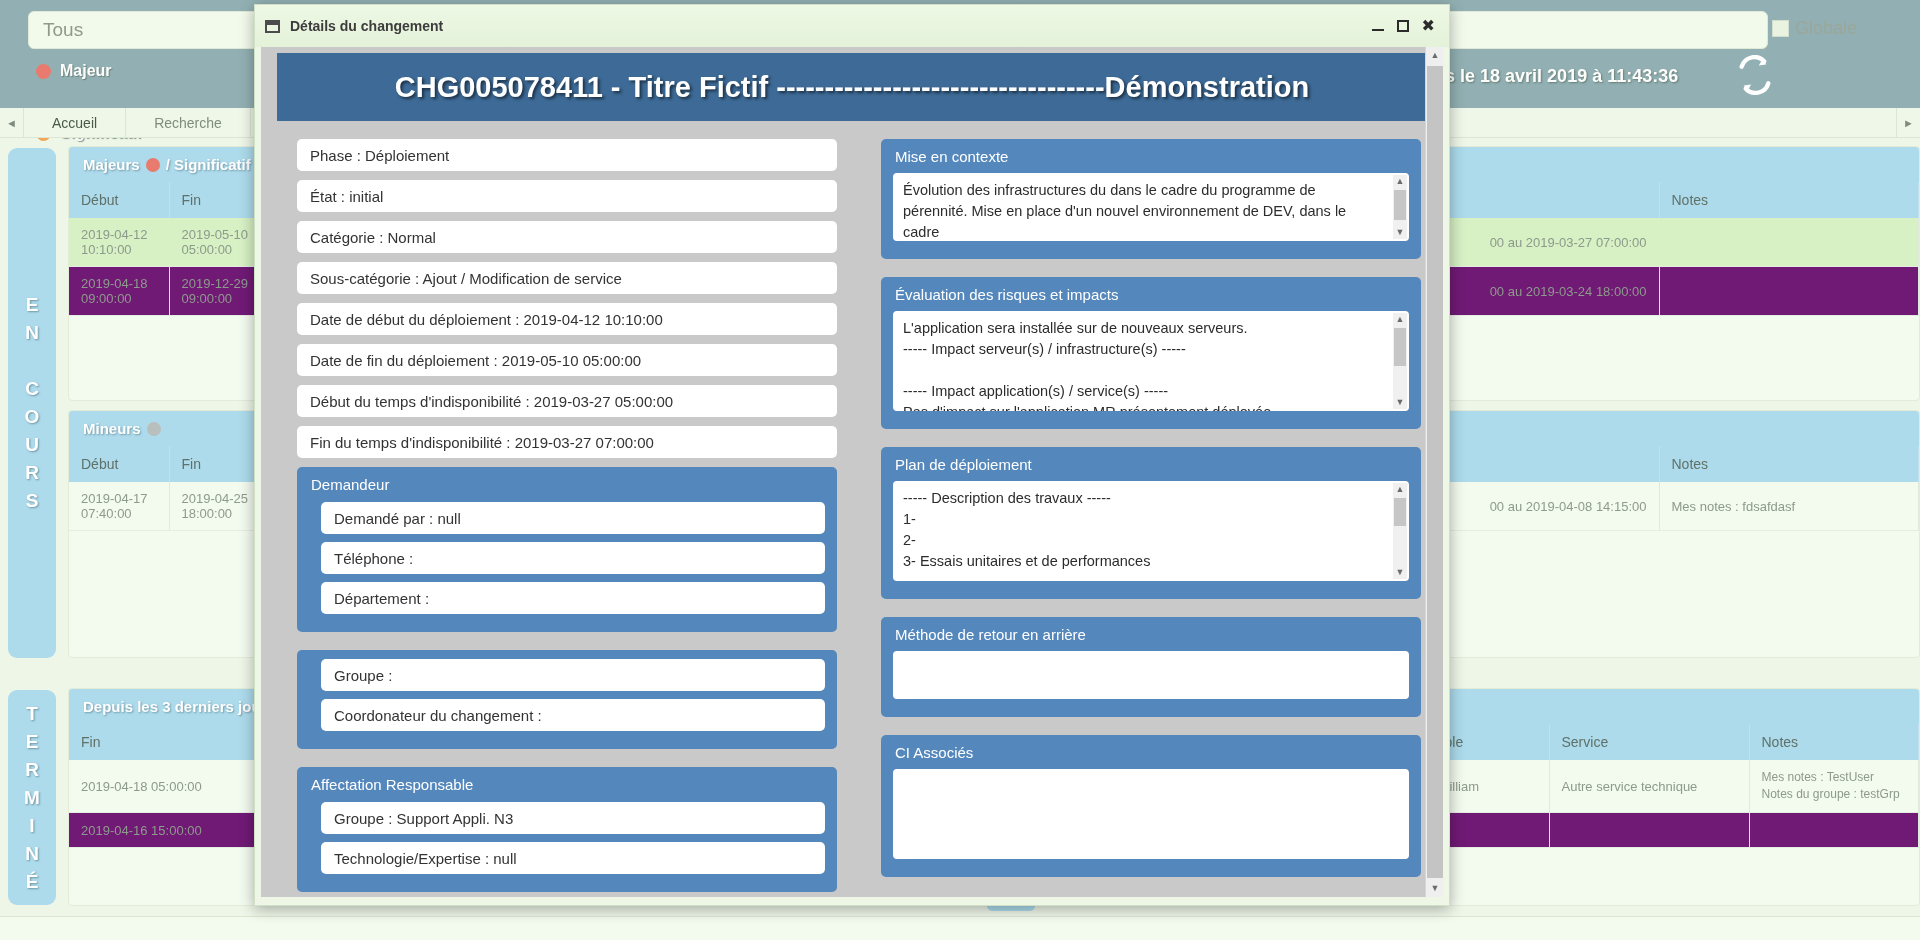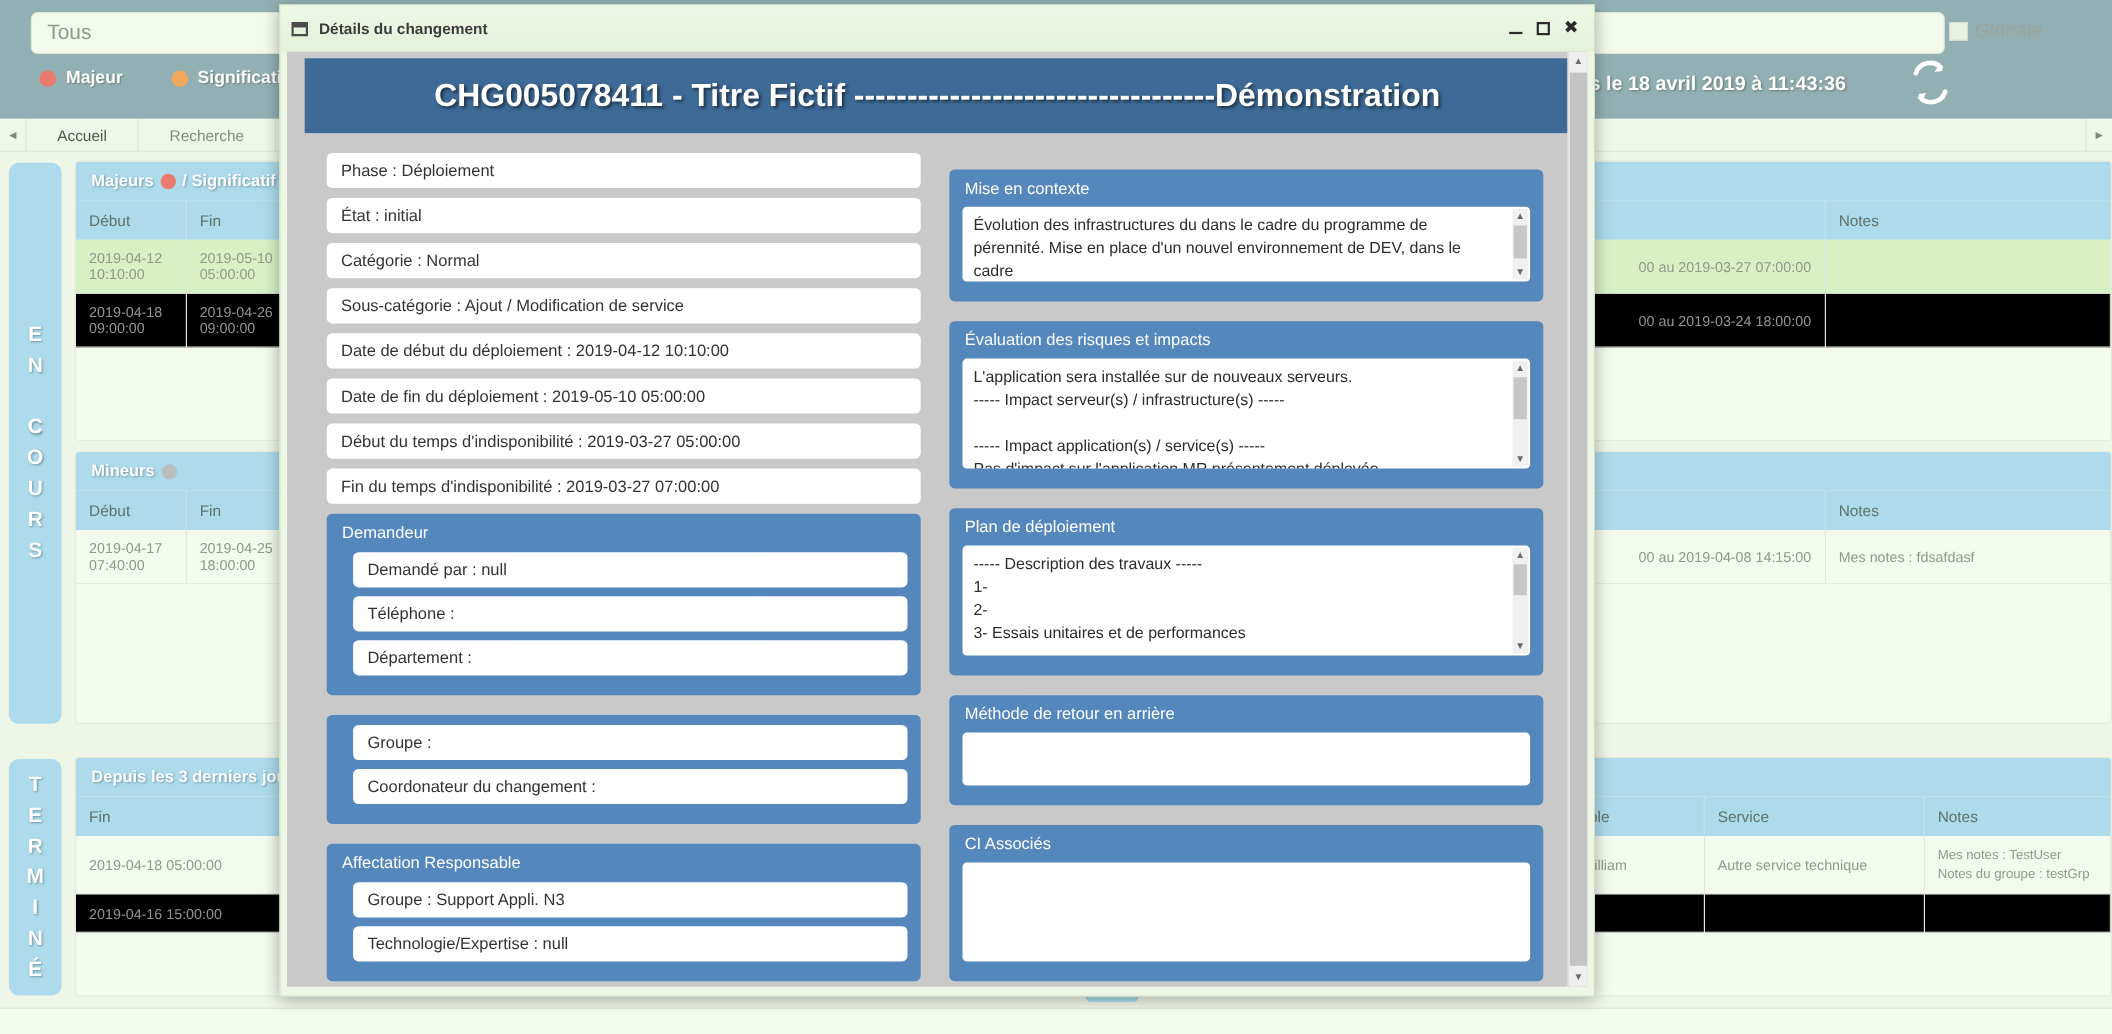--- a/index.html
+++ b/index.html
@@ -23,21 +23,21 @@
     color: #8f9a8a; font-size: 19px; padding: 7px 14px;
   }
   .bg-globale-wrap {
     position: absolute; left: 1772px; top: 18px; display: flex; align-items: center; gap: 6px;
   }
   .bg-globale-box {
     width: 17px; height: 17px; background: #e9f3e0; border: 1px solid #d2ded0;
   }
   .bg-globale-label { color: #9aa79a; font-size: 18px; }
 
-  .bg-legend { position: absolute; left: 36px; top: 62px; display: flex; gap: 44px; align-items: flex-start; }
+  .bg-legend { position: absolute; left: 36px; top: 62px; display: flex; gap: 44px; align-items: flex-start; flex-direction: column; }
   .lg-item { display: flex; align-items: center; gap: 9px; }
   .lg-dot { width: 15px; height: 15px; border-radius: 50%; }
   .lg-text { color: #fdfefc; font-weight: bold; font-size: 16px; text-shadow: 1px 1px 1px rgba(90,110,100,.7); }
 
   .bg-updated {
     position: absolute; left: 1415px; top: 66px; color: #fdfefc;
     font-weight: bold; font-size: 18px; text-shadow: 1px 1px 2px rgba(90,110,100,.8);
   }
   .refresh-icon {
     position: absolute; left: 1735px; top: 55px; width: 40px; height: 40px;
@@ -86,21 +86,21 @@
   table.grid th {
     background: #addbec; color: #5f7168; font-weight: normal; font-size: 14px;
     text-align: left; padding: 10px 12px; border-right: 1px solid #c2e1ef;
   }
   table.grid td {
     color: #8d9a8c; font-size: 13px; padding: 9px 12px;
     border-right: 1px solid #dfeade; border-bottom: 1px solid #e3ede1;
     vertical-align: middle;
   }
   tr.row-green td { background: #d7f0c4; }
-  tr.row-alt td { background: #000000; }
+  tr.row-alt td { background: #701a75; }
   tr.row-plain td { background: #f3faee; }
   .cell-dot { width: 16px; height: 16px; border-radius: 50%; display:inline-block; vertical-align: -3px; margin-right: 8px; }
 
   
   #dialog {
     position: absolute; left: 254px; top: 4px; width: 1196px; height: 902px;
     background: #eef7e6; border: 1px solid #cfe0c6;
     box-shadow: 0 3px 14px rgba(0,0,0,.32);
     display: flex; flex-direction: column;
   }
@@ -127,21 +127,21 @@
   .dlg-banner {
     margin: 6px 16px 0 16px; height: 68px; background: #3d6a96;
     display: flex; align-items: center; justify-content: center;
   }
   .dlg-banner-text {
     color: #fff; font-size: 29px; font-weight: bold;
     text-shadow: 2px 2px 3px rgba(0,0,0,.55);
     white-space: nowrap;
   }
 
-  .cols { display: flex; gap: 26px; padding: 18px 18px 0 36px; align-items: flex-end; }
+  .cols { display: flex; gap: 44px; padding: 18px 18px 0 36px; }
   .col-left { width: 540px; flex: 0 0 540px; }
   .col-right { width: 540px; flex: 0 0 540px; }
 
   .fld {
     background: #fff; border-radius: 5px; color: #333; font-size: 15px;
     padding: 8px 13px; margin-bottom: 9px; height: 32px;
     white-space: nowrap; overflow: hidden;
   }
 
   .group { background: #5487bb; border-radius: 5px; padding: 9px 12px 18px 12px; margin-bottom: 18px; }
@@ -278,21 +278,21 @@
       </thead>
       <tbody>
         <tr class="row-green">
           <td>2019-04-12 10:10:00</td>
           <td>2019-05-10 05:00:00</td>
           <td style="text-align:right">00 au 2019-03-27 07:00:00</td>
           <td></td>
         </tr>
         <tr class="row-alt">
           <td>2019-04-18 09:00:00</td>
-          <td>2019-04-26 09:00:00</td>
+          <td>2019-12-29 09:00:00</td>
           <td style="text-align:right">00 au 2019-03-24 18:00:00</td>
           <td></td>
         </tr>
       </tbody>
     </table>
   </div>
 
   <div class="panel-card" style="left:68px; top:410px; width:1852px; height:248px;">
     <div class="panel-head">
       <span>Mineurs</span>

